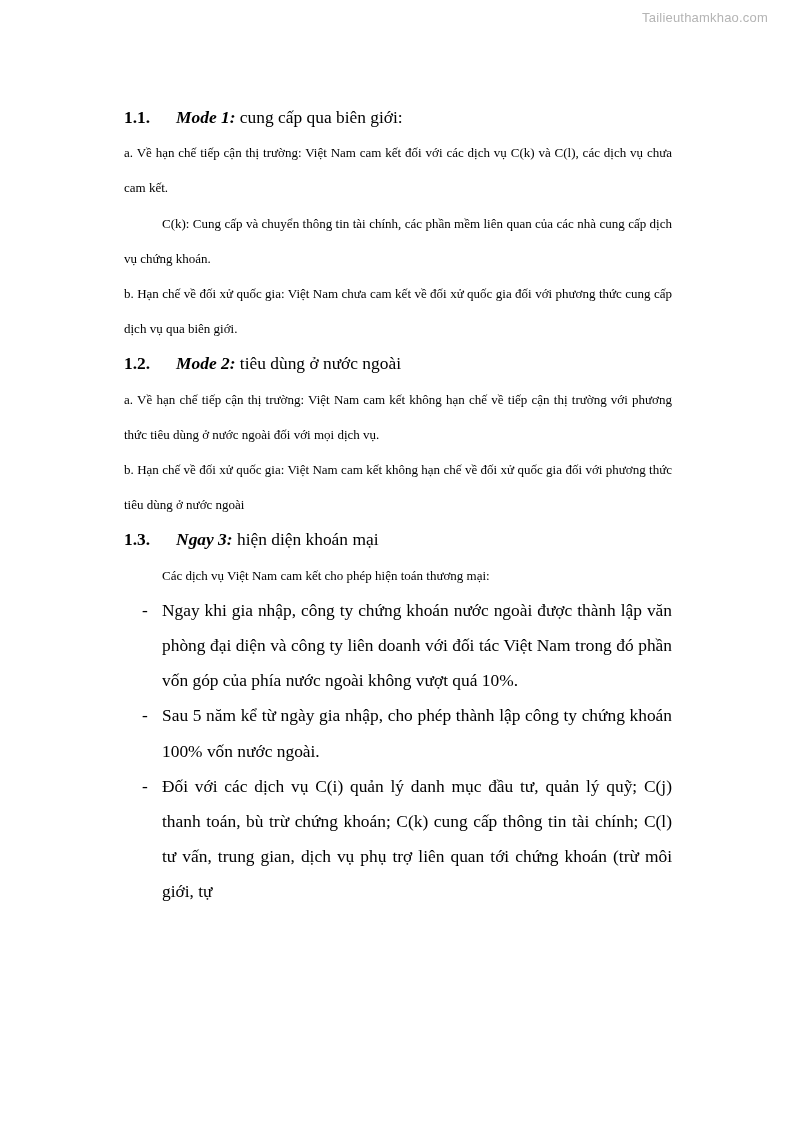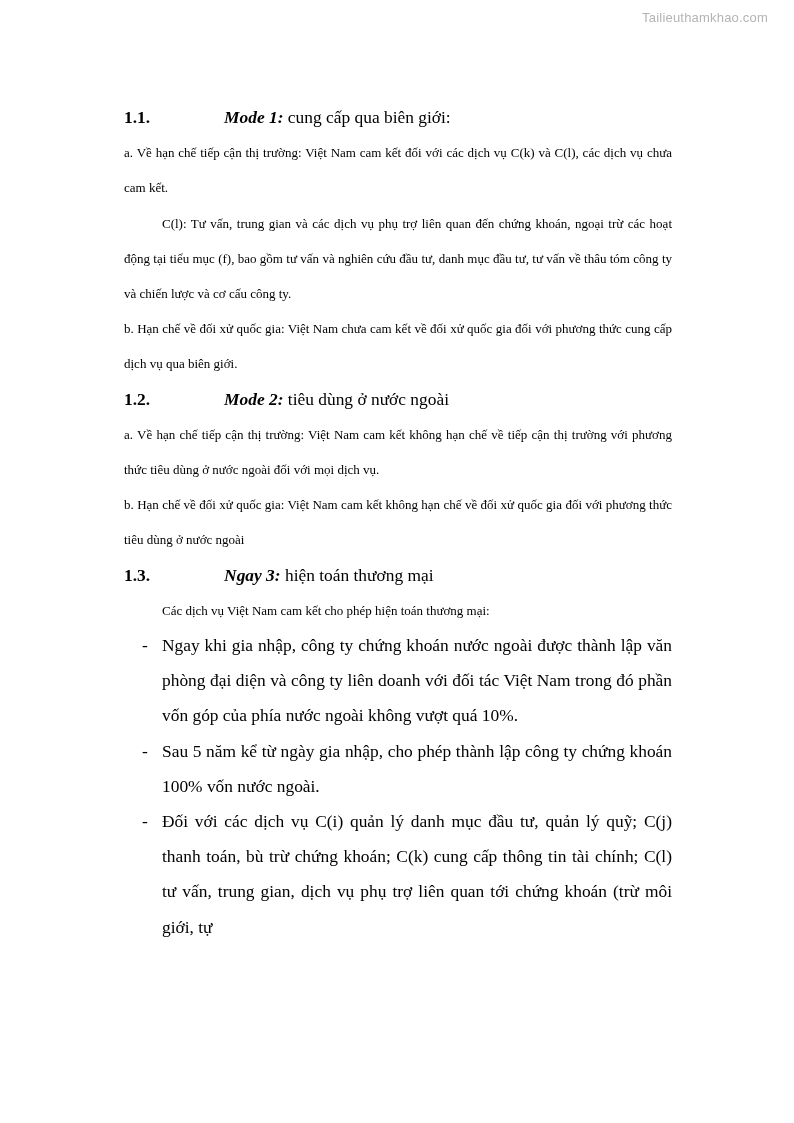--- a/index.html
+++ b/index.html
@@ -53,21 +53,20 @@
     margin: 0;
     text-align: left;
     white-space: nowrap;
   }
   .heading .num {
     font-weight: bold;
   }
   .heading .mode {
     font-weight: bold;
     font-style: italic;
-    margin-left: 48px;
   }
   .heading .rest {
     font-weight: normal;
     font-style: normal;
   }
   .heading .gap {
     display: inline-block;
     width: 26px;
   }
   .indent {
@@ -111,35 +110,35 @@
   <div class="watermark">Tailieuthamkhao.com</div>
 
   <div class="content">
 
     <div class="heading">
       <span class="num">1.1.</span><span class="gap"></span><span class="mode">Mode 1:</span><span class="rest"> cung cấp qua biên giới:</span>
     </div>
 
     <p class="para last-line-left">a. Về hạn chế tiếp cận thị trường: Việt Nam cam kết đối với các dịch vụ C(k) và C(l), các dịch vụ chưa cam kết.</p>
 
+    <p class="para last-line-left indent">C(k): Cung cấp và chuyển thông tin tài chính, các phần mềm liên quan của các nhà cung cấp dịch vụ chứng khoán.</p>
 
-    <p class="para last-line-left indent">C(l): Tư vấn, trung gian và các dịch vụ phụ trợ liên quan đến chứng khoán, ngoại trừ các hoạt động tại tiểu mục (f), bao gồm tư vấn và nghiên cứu đầu tư, danh mục đầu tư, tư vấn về thâu tóm công ty và chiến lược và cơ cấu công ty.</p>
 
     <p class="para last-line-left">b. Hạn chế về đối xử quốc gia: Việt Nam chưa cam kết về đối xử quốc gia đối với phương thức cung cấp dịch vụ qua biên giới.</p>
 
     <div class="heading">
       <span class="num">1.2.</span><span class="gap"></span><span class="mode">Mode 2:</span><span class="rest"> tiêu dùng ở nước ngoài</span>
     </div>
 
     <p class="para last-line-left">a. Về hạn chế tiếp cận thị trường: Việt Nam cam kết không hạn chế về tiếp cận thị trường với phương thức tiêu dùng ở nước ngoài đối với mọi dịch vụ.</p>
 
     <p class="para last-line-left">b. Hạn chế về đối xử quốc gia: Việt Nam cam kết không hạn chế về đối xử quốc gia đối với phương thức tiêu dùng ở nước ngoài</p>
 
     <div class="heading">
-      <span class="num">1.3.</span><span class="gap"></span><span class="mode">Ngay 3:</span><span class="rest"> hiện toán thương mại</span>
+      <span class="num">1.3.</span><span class="gap"></span><span class="mode">Ngay 3:</span><span class="rest"> hiện diện khoán mại</span>
     </div>
 
 
     <p class="para last-line-left indent">Các dịch vụ Việt Nam cam kết cho phép hiện toán thương mại:</p>
 
     <div class="bullet-row">
       <div class="bullet-mark">-</div>
       <div class="bullet-text">Ngay khi gia nhập, công ty chứng khoán nước ngoài được thành lập văn phòng đại diện và công ty liên doanh với đối tác Việt Nam trong đó phần vốn góp của phía nước ngoài không vượt quá 10%.</div>
     </div>
 

